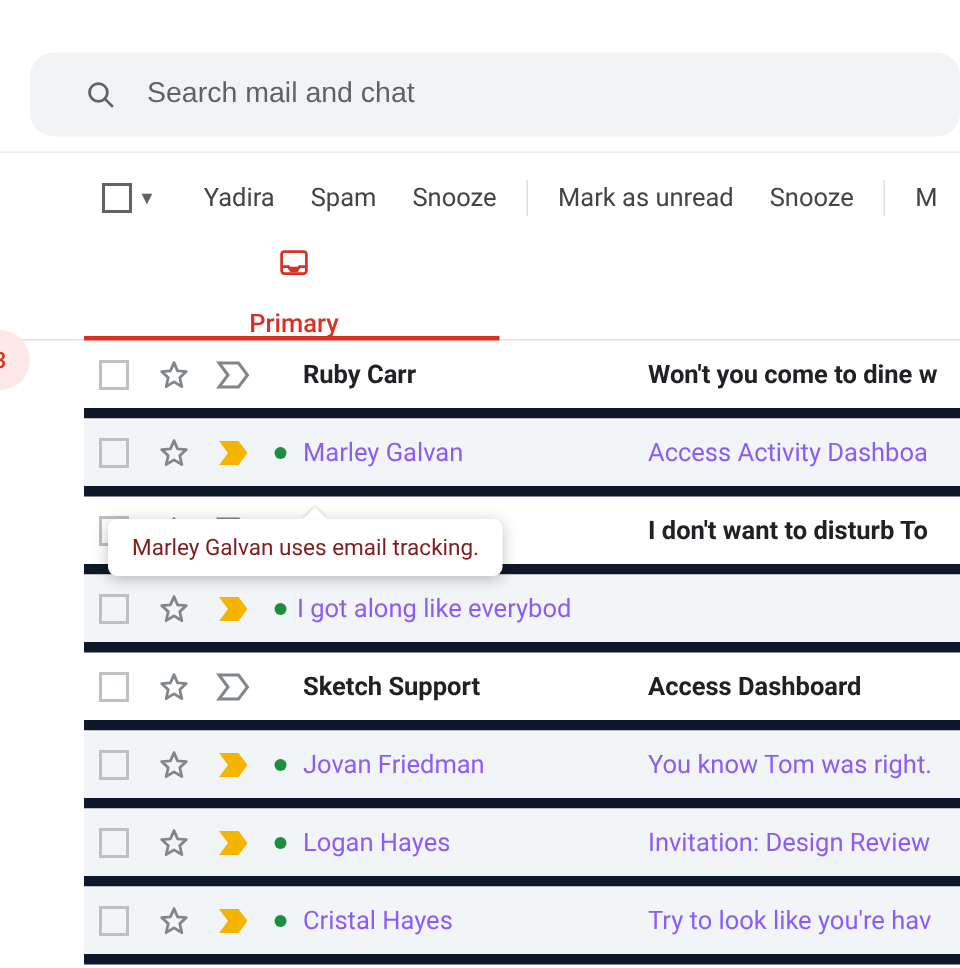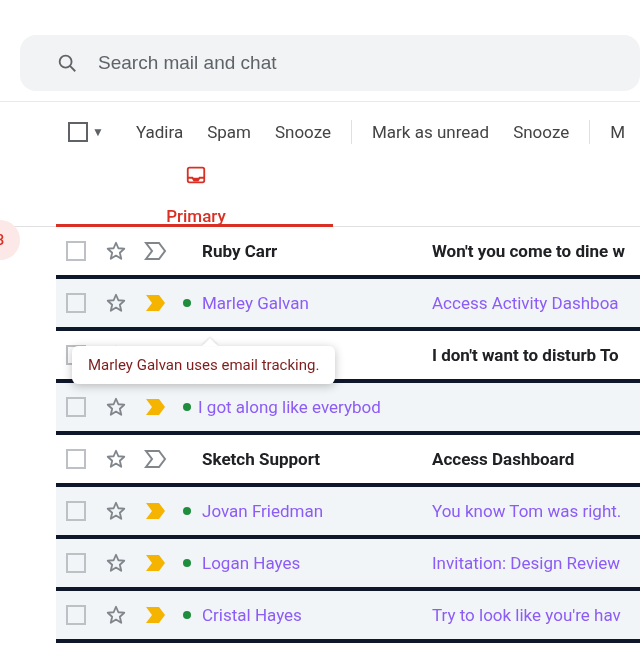--- a/index.html
+++ b/index.html
@@ -89,21 +89,21 @@
     width:40px; height:40px; border-radius:20px;
     background:#fce8e6; display:flex; align-items:center; justify-content:center;
     font-size:15px; color:#d93025; font-weight:500;
   }
 
   
   .mail-list { margin-left:56px; }
   .row {
     display:flex; align-items:center;
     height:52px;
-    border-bottom:4px solid #0f172a;
+    border-bottom:7px solid #0f172a;
     position:relative;
     padding-right:8px;
   }
   .row.read { background:#f2f5f7; }
   .row.read .sender, .row.read .subject { font-weight:400; color:#8b5cf6; }
   .row.unread .sender, .row.unread .subject { font-weight:700; color:#202124; }
   .row .cell-cb { width:40px; display:flex; justify-content:center; }
   .row .cell-star { width:40px; display:flex; justify-content:center; color:#9aa0a6; }
   .row .cell-imp { width:40px; display:flex; justify-content:center; }
   .row .cell-dot { width:22px; display:flex; justify-content:center; }

